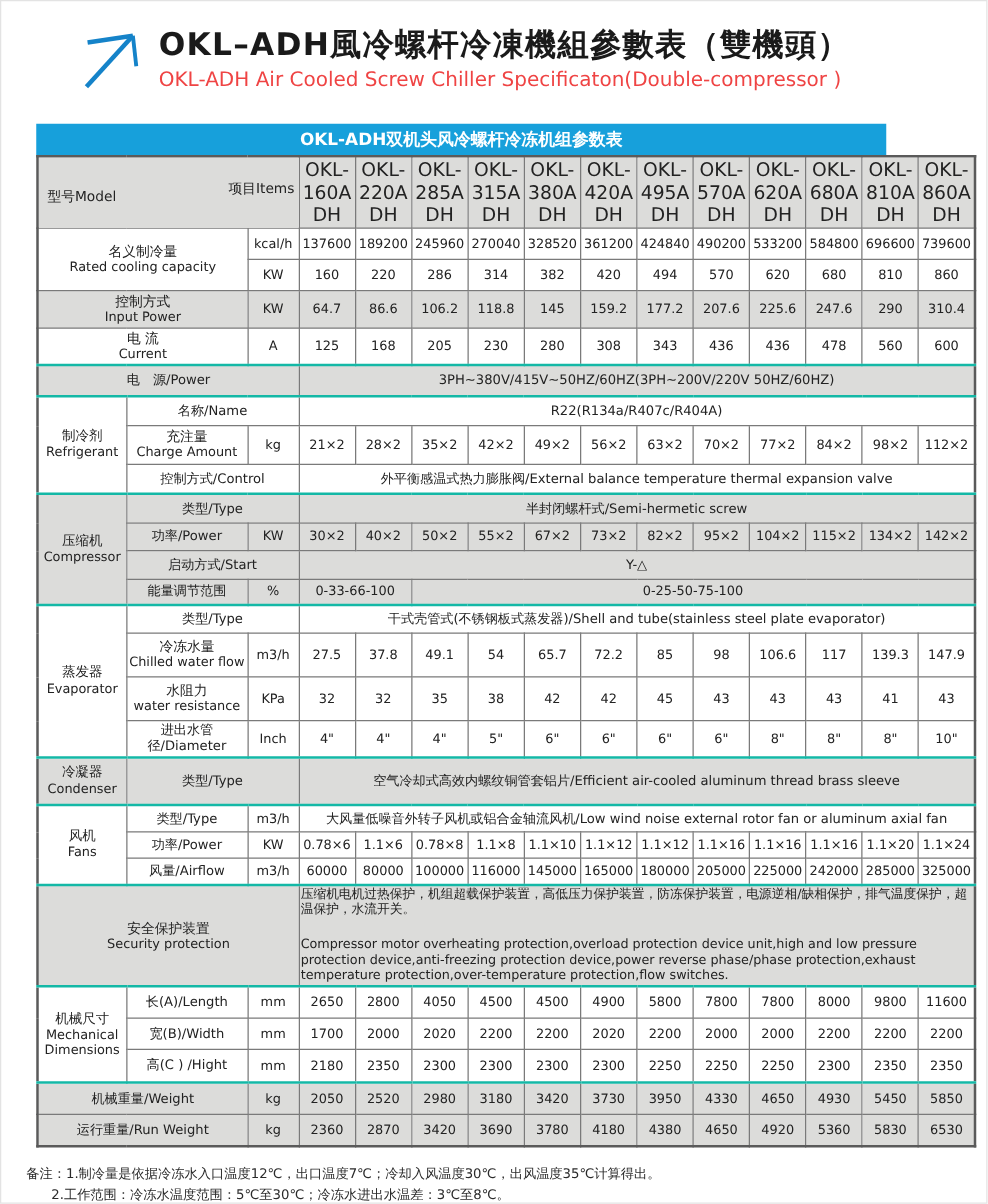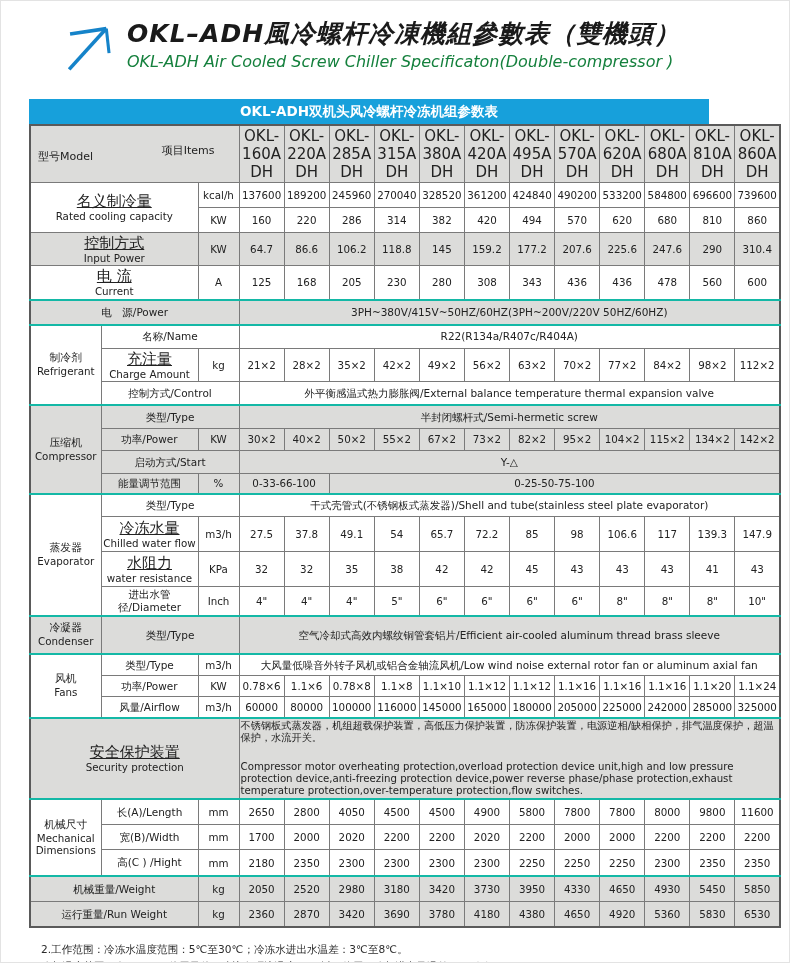--- a/index.html
+++ b/index.html
@@ -5,64 +5,64 @@
   html,body{margin:0;padding:0;}
   body{
     width:790px;height:963px;background:#ffffff;
     font-family:"DejaVu Sans","Liberation Sans",sans-serif;
     color:#222;overflow:hidden;
     border:1px solid #e3e3e3;box-sizing:border-box;
   }
   .page{width:100%;height:100%;}
 
   
-  .hdr{display:flex;align-items:center;padding:12px 0 0 60px;font-style:italic;}
+  .hdr{display:flex;align-items:flex-end;padding:12px 0 0 60px;}
   .logo{width:58px;height:58px;flex:0 0 58px;margin-top:2px;}
   .titles{margin-left:8px;}
   .title-cn{font-size:25px;font-weight:bold;color:#1a1a1a;margin:2px 0 2px 0;letter-spacing:1px;}
-  .title-en{font-size:16px;font-weight:normal;color:#15803d;margin:2px 0 0 0;}
+  .title-en{font-size:16px;font-weight:normal;color:#ef4444;margin:2px 0 0 0;}
 
   
   .tbl-wrap{margin:26px 10px 0 28px;width:680px;border-radius:13px;}
   .tbl-title{
     background:#17a0db;color:#ffffff;text-align:center;
     font-size:13.5px;font-weight:bold;padding:4px 0 3px 0;
   }
   table.spec{
     width:752px;border-collapse:collapse;table-layout:fixed;
     font-size:10.5px;text-align:center;border:2px solid #5a5a5a;
   }
   table.spec td{
     border:1px solid #7a7a7a;padding:1px 1px;line-height:1.2;
     overflow:hidden;word-wrap:break-word;
   }
   tr.g td{background:#dcdcda;}
   tr.sec td{border-top:2px solid #14b8a6;}
   td.val{font-size:10.3px;}
   td.unit{font-size:10.3px;}
-  .lab .cn{font-size:15px;text-decoration:underline;}
+  .lab .cn{font-size:11px;}
   .lab .en{font-size:10.3px;}
   td.span-val{font-size:10.5px;}
   td.model{font-size:15px;line-height:1.2;}
   td.cat{font-size:10.8px;}
   td.cat .en{font-size:10.3px;}
 
   
   td.corner{
     position:relative;height:41px;padding:0;
     background:
       linear-gradient(to bottom right,
         rgba(0,0,0,0) calc(50% - 0.8px),
         #7a7a7a calc(50% - 0.8px),
         #7a7a7a calc(50% + 0.8px),
         rgba(0,0,0,0) calc(50% + 0.8px)),
       #dcdcda;
   }
   .c-model{position:absolute;left:7px;top:56%;transform:translateY(-50%);font-size:11px;}
-  .c-items{position:absolute;right:24px;top:44%;transform:translateY(-50%);font-size:11px;}
+  .c-items{position:absolute;right:3px;top:44%;transform:translateY(-50%);font-size:11px;}
 
   
   .hm td{height:41px;} .h28 td{height:28px;} .h27 td{height:27px;}
   .h26 td{height:26px;} .h23 td{height:23px;} .h22 td{height:22px;}
   .h21 td{height:21px;} .h20 td{height:20px;} .h19 td{height:19px;}
   .h18 td{height:18px;} .h17 td{height:17px;} .h32 td{height:32px;}
   .h34 td{height:34px;} .h70 td{height:70px;}
 
   td.longtext{text-align:left;padding:3px 6px;font-size:10.2px;line-height:1.38;}
   td.longtext .lt-en{margin-top:16px;}
@@ -417,21 +417,21 @@
             <td class="val">285000</td>
             <td class="val">325000</td>
         </tr>
 
         <tr class="g sec h70">
           <td colspan="3" class="lab">
             <div class="cn">安全保护装置</div>
             <div class="en">Security protection</div>
           </td>
           <td colspan="12" class="longtext">
-            <div class="lt-cn">不锈钢板式蒸发器，机组超载保护装置，高低压力保护装置，防冻保护装置，电源逆相/缺相保护，排气温度保护，超温保护，水流开关。</div>
+            <div class="lt-cn">压缩机电机过热保护，机组超载保护装置，高低压力保护装置，防冻保护装置，电源逆相/缺相保护，排气温度保护，超温保护，水流开关。</div>
             <div class="lt-en">Compressor motor overheating protection,overload protection device unit,high and low pressure protection device,anti-freezing protection device,power reverse phase/phase protection,exhaust temperature protection,over-temperature protection,flow switches.</div>
           </td>
         </tr>
 
         <tr class="sec h22">
           <td rowspan="3" class="cat">
             <div class="cn">机械尺寸</div>
             <div class="en">Mechanical Dimensions</div>
           </td>
           <td class="lab">长(A)/Length</td>
@@ -513,19 +513,20 @@
             <td class="val">5360</td>
             <td class="val">5830</td>
             <td class="val">6530</td>
         </tr>
 
       </tbody>
     </table>
   </div>
 
   <div class="notes">
+    <p>备注：1.制冷量是依据冷冻水入口温度12℃，出口温度7℃；冷却入风温度30℃，出风温度35℃计算得出。</p>
     <p class="ind">2.工作范围：冷冻水温度范围：5℃至30℃；冷冻水进出水温差：3℃至8℃。</p>
     <p class="ind">冷却温度范围：在15-30℃使用最佳；建议在环境温度38℃以下使用；冷却进出风温差：8℃至10℃。</p>
     <p class="ind">以上可根据客户要求来生产定做。</p>
 
   </div>
 
 </div>
 
 </body></html>

